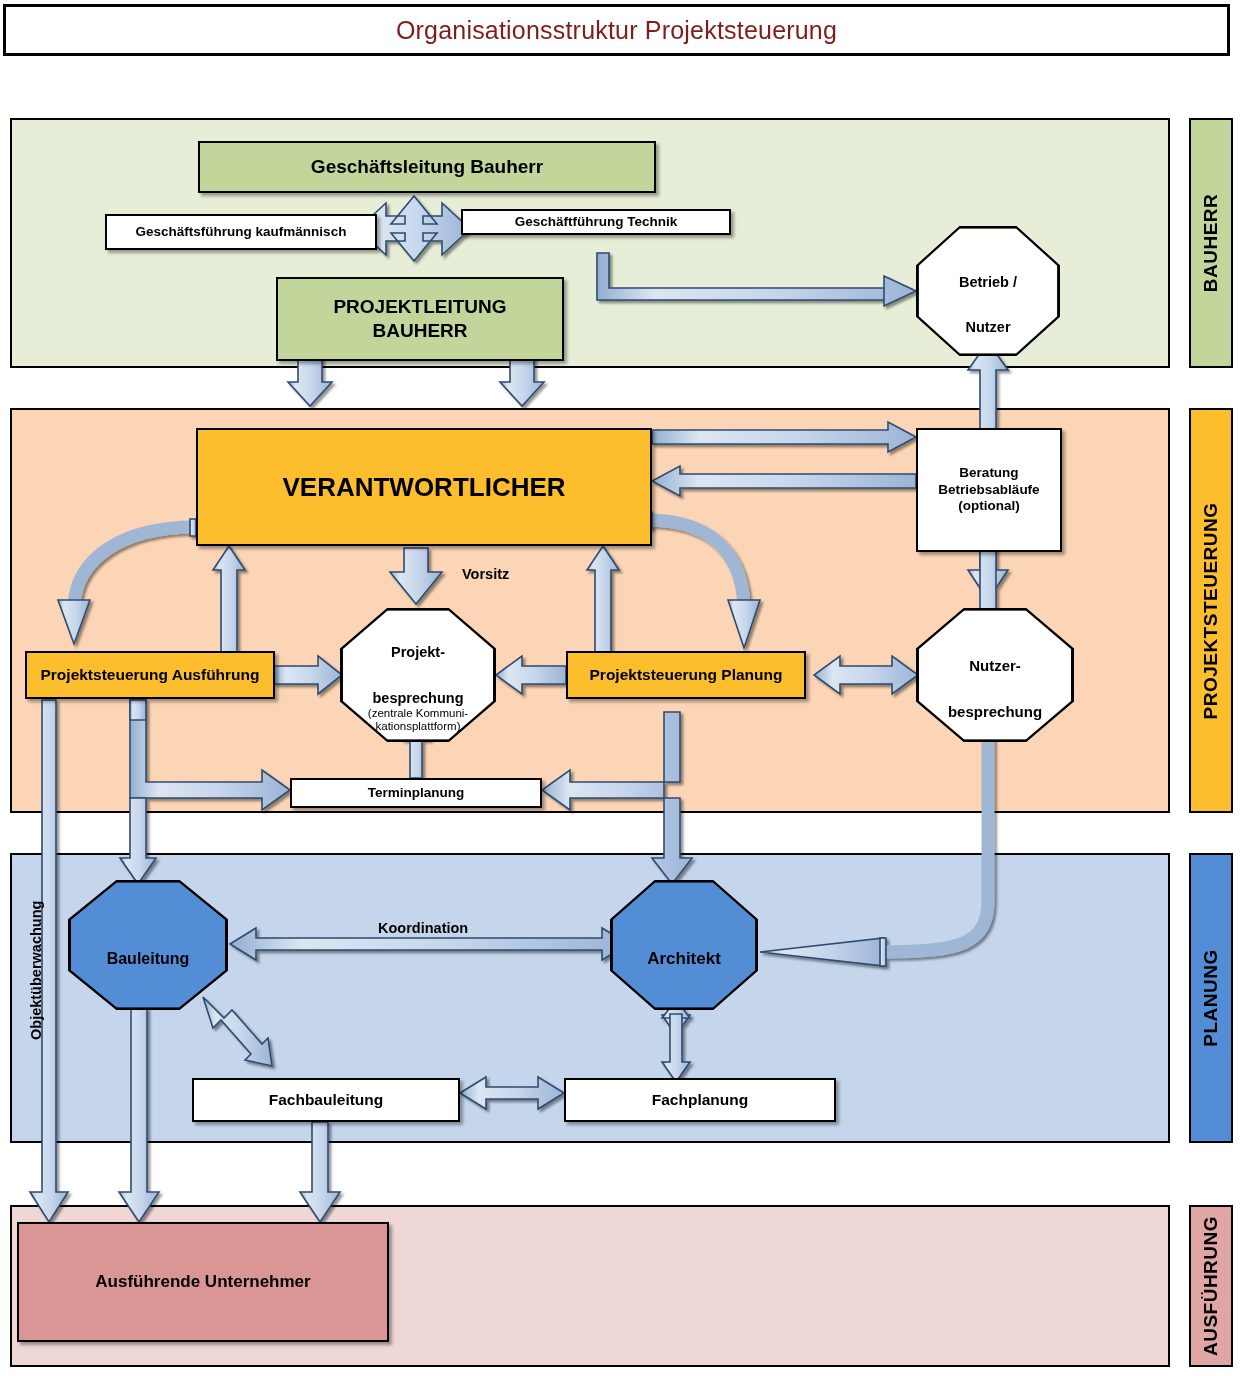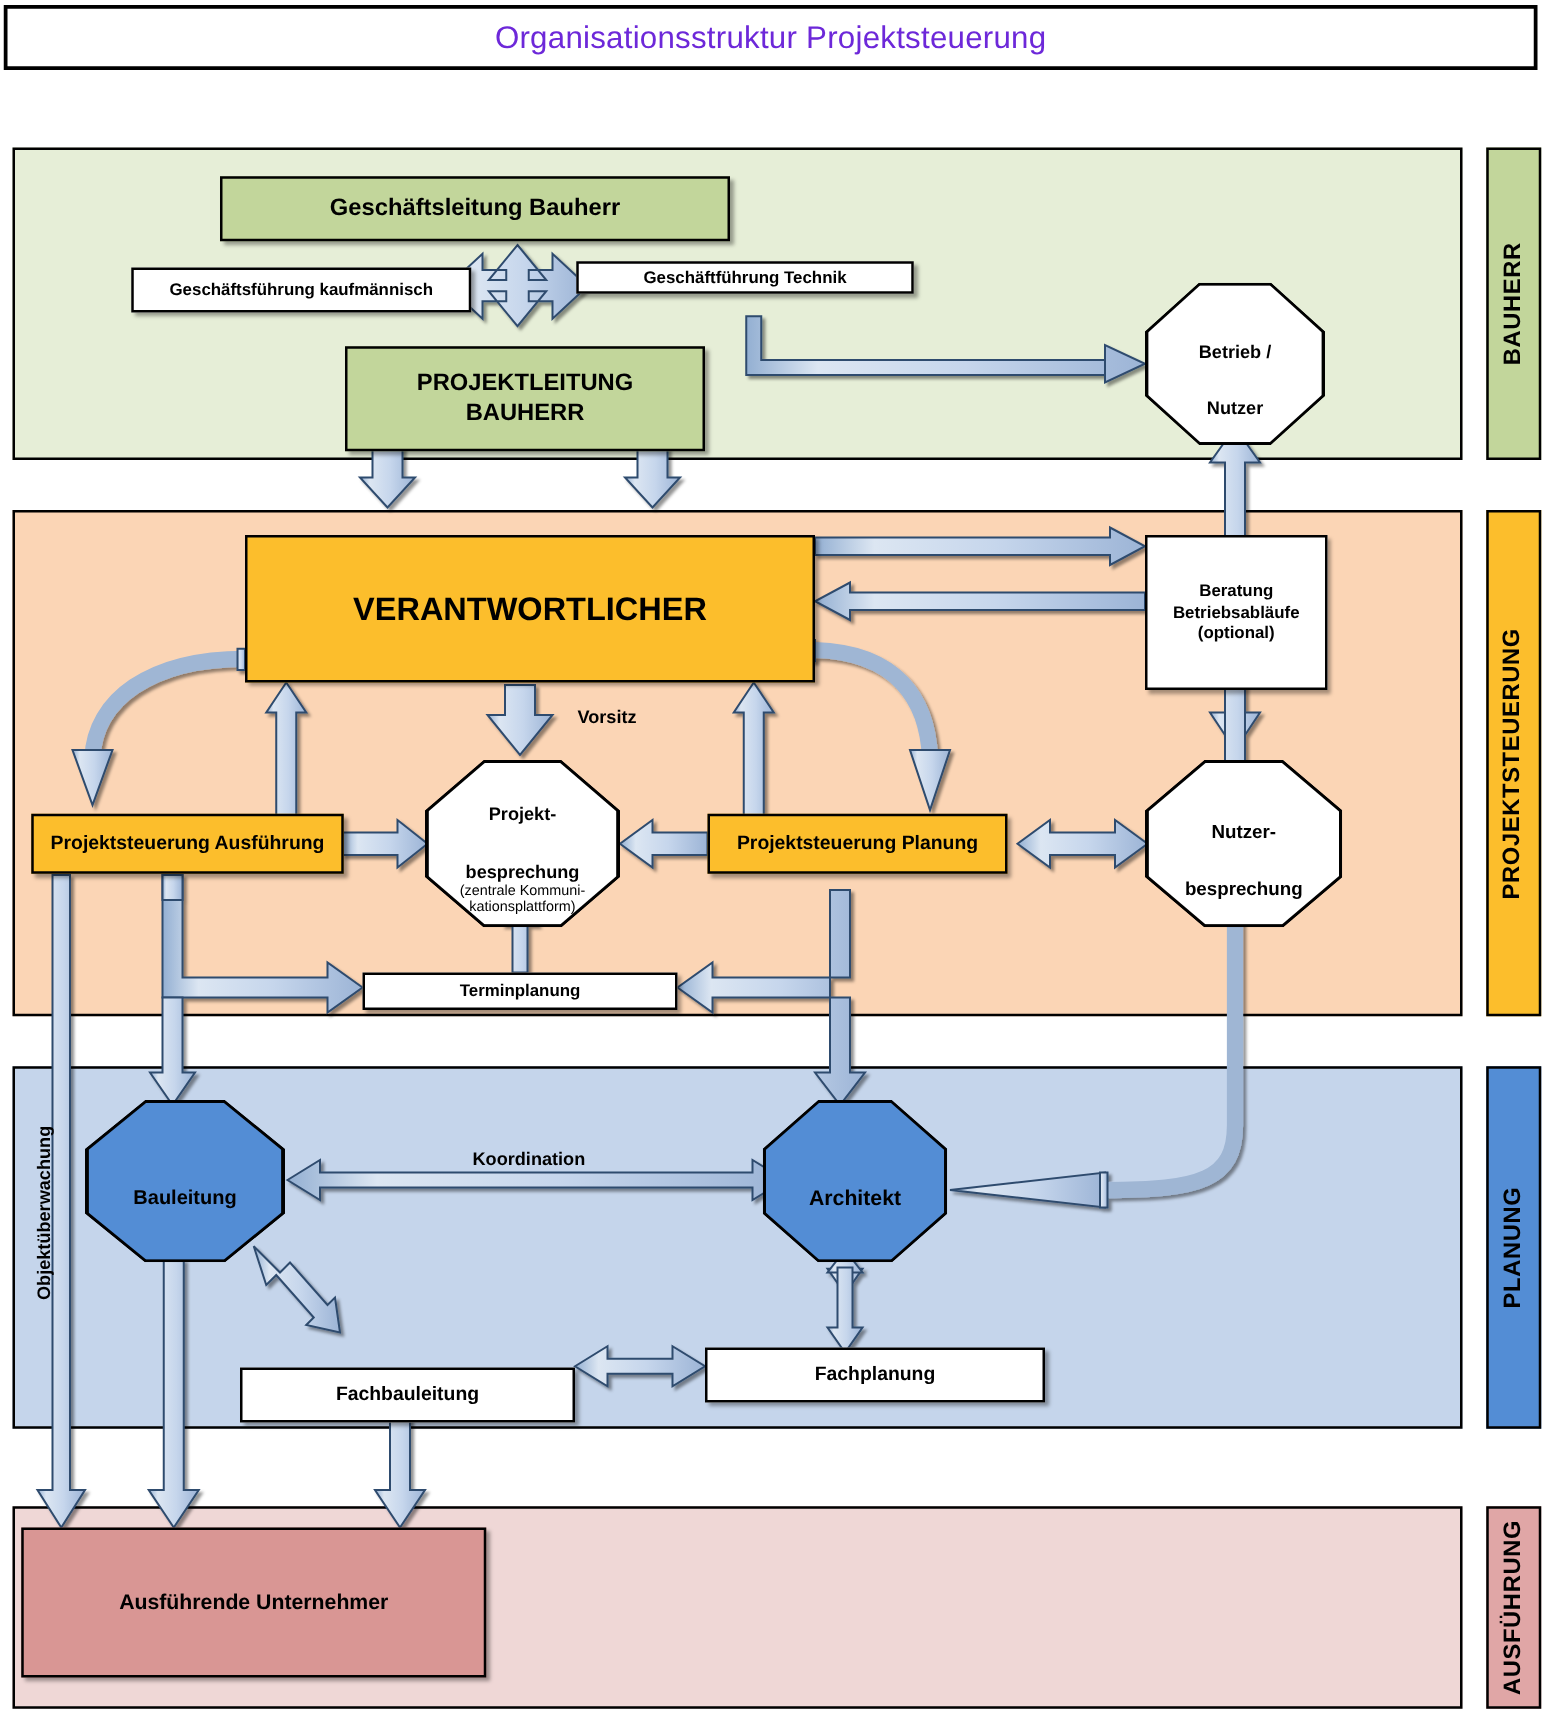--- a/index.html
+++ b/index.html
@@ -11,21 +11,21 @@
     overflow: hidden;
   }
 
   
   #title-bar {
     position: absolute; left: 3px; top: 4px; width: 1227px; height: 52px;
     border: 3px solid #000; background: #fff;
     display: flex; align-items: center; justify-content: center;
   }
   #title-bar .t {
-    font-size: 25px; color: #6d28d9; letter-spacing: .2px;
+    font-size: 25px; color: #7f1d1d; letter-spacing: .2px;
   }
 
   
   .lane {
     position: absolute;
     border: 2px solid #000;
   }
   #lane-bauherr        { left: 10px;  top: 118px;  width: 1160px; height: 250px; background: #E6EED7; }
   #lane-ps             { left: 10px;  top: 408px;  width: 1160px; height: 405px; background: #FBD5B5; }
   #lane-planung        { left: 10px;  top: 853px;  width: 1160px; height: 290px; background: #C5D5EB; }
@@ -212,21 +212,21 @@
 <div class="lane-tag" id="tag-ps">
   <span>PROJEKTSTEUERUNG</span>
 </div>
 <div class="lane-tag" id="tag-planung">
   <span>PLANUNG</span>
 </div>
 <div class="lane-tag" id="tag-ausfuehrung">
   <span>AUSFÜHRUNG</span>
 </div>
 
-<div class="node green-box" style="left:176px; top:141px; width:408px; height:52px;">
+<div class="node green-box" style="left:198px; top:141px; width:458px; height:52px;">
   <span class="lbl" style="font-size:19px;">Geschäftsleitung Bauherr</span>
 </div>
 
 <div class="node white-box" style="left:105px; top:214px; width:272px; height:36px;">
   <span class="lbl" style="font-size:13.5px;">Geschäftsführung kaufmännisch</span>
 </div>
 
 <div class="node white-box" style="left:461px; top:209px; width:270px; height:26px;">
   <span class="lbl" style="font-size:13.5px;">Geschäftführung Technik</span>
 </div>
@@ -287,21 +287,21 @@
   <div class="octa-inner" style="background:#538DD5; transform:scale(0.965);"></div>
   <div class="txt" style="font-size:16px;">Bauleitung</div>
 </div>
 
 <div class="octa" style="left:610px; top:880px; width:148px; height:130px;">
   <div class="octa-inner" style="background:#000;"></div>
   <div class="octa-inner" style="background:#538DD5; transform:scale(0.965);"></div>
   <div class="txt" style="font-size:17px;">Architekt</div>
 </div>
 
-<div class="node white-box" style="left:192px; top:1078px; width:268px; height:44px;margin-top:16px;">
+<div class="node white-box" style="left:192px; top:1078px; width:268px; height:44px;">
   <span class="lbl" style="font-size:15.5px;">Fachbauleitung</span>
 </div>
 
 <div class="node white-box" style="left:564px; top:1078px; width:272px; height:44px;">
   <span class="lbl" style="font-size:15.5px;">Fachplanung</span>
 </div>
 
 <div class="edge-label" style="left:378px; top:920px;">Koordination</div>
 
 <div class="vert-label" style="left:28px; top:1040px;">Objektüberwachung</div>

